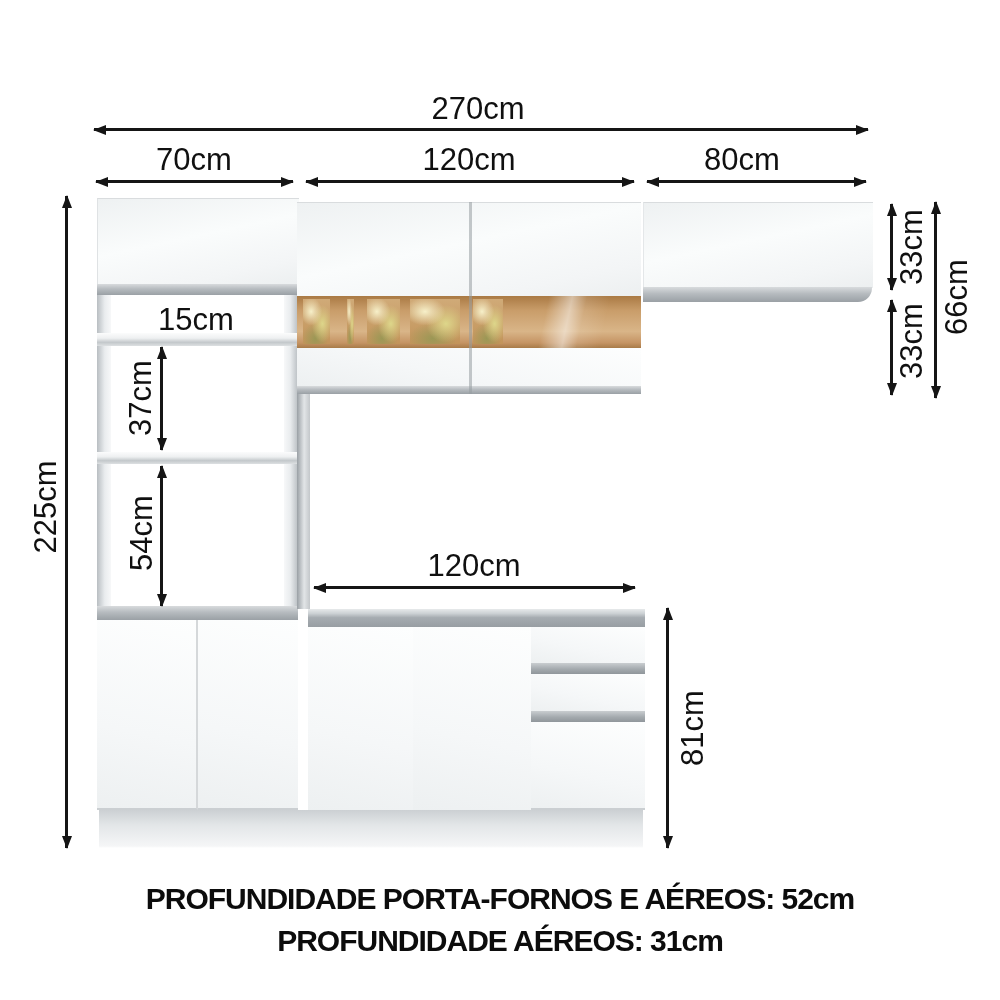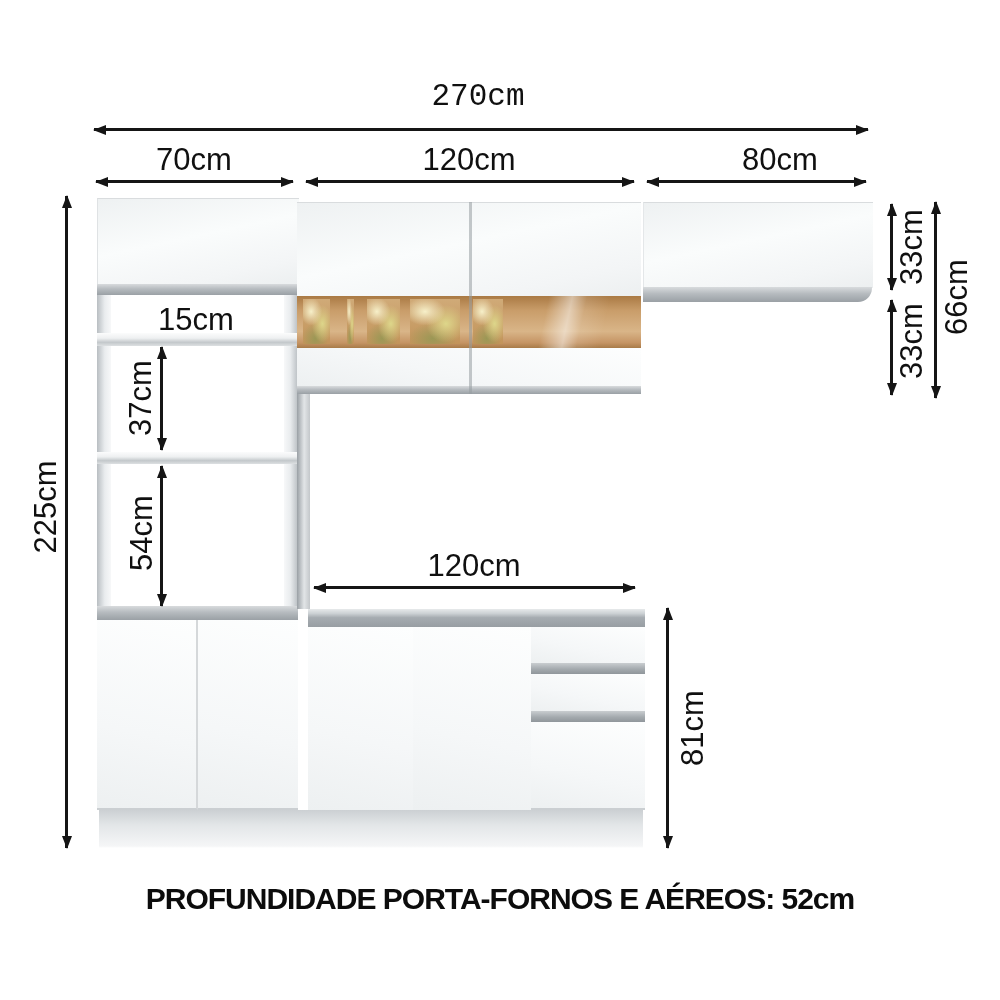--- a/index.html
+++ b/index.html
@@ -95,29 +95,30 @@
   <div class="ah" style="left:647px;top:180px;width:219px;"></div>
   <div class="av" style="left:65px;top:196px;height:652px;"></div>
   <div class="av" style="left:160px;top:347px;height:103px;"></div>
   <div class="av" style="left:160px;top:466px;height:140px;"></div>
   <div class="ah" style="left:314px;top:586px;width:321px;"></div>
   <div class="av" style="left:666px;top:608px;height:240px;"></div>
   <div class="av" style="left:890px;top:204px;height:86px;"></div>
   <div class="av" style="left:890px;top:300px;height:95px;"></div>
   <div class="av" style="left:934px;top:202px;height:196px;"></div>
 
-  <span class="lbl" style="left:478px;top:96px;font-family:Liberation Mono, monospace;">270cm</span>
+  <span class="lbl" style="left:478px;top:108px;">270cm</span>
   <span class="lbl" style="left:194px;top:159px;">70cm</span>
   <span class="lbl" style="left:469px;top:159px;">120cm</span>
-  <span class="lbl" style="left:780px;top:159px;">80cm</span>
+  <span class="lbl" style="left:742px;top:159px;">80cm</span>
   <span class="lbl rot" style="left:45px;top:507px;">225cm</span>
   <span class="lbl" style="left:196px;top:319px;">15cm</span>
   <span class="lbl rot" style="left:140px;top:398px;">37cm</span>
   <span class="lbl rot" style="left:141px;top:533px;">54cm</span>
   <span class="lbl" style="left:474px;top:565px;">120cm</span>
   <span class="lbl rot" style="left:692px;top:728px;">81cm</span>
   <span class="lbl rot" style="left:911px;top:247px;">33cm</span>
   <span class="lbl rot" style="left:911px;top:341px;">33cm</span>
   <span class="lbl rot" style="left:956px;top:297px;">66cm</span>
 
   <div class="note" style="top:881px;">PROFUNDIDADE PORTA-FORNOS E AÉREOS: 52cm</div>
+  <div class="note" style="top:923px;">PROFUNDIDADE AÉREOS: 31cm</div>
 
 </div>
 
 </body></html>

